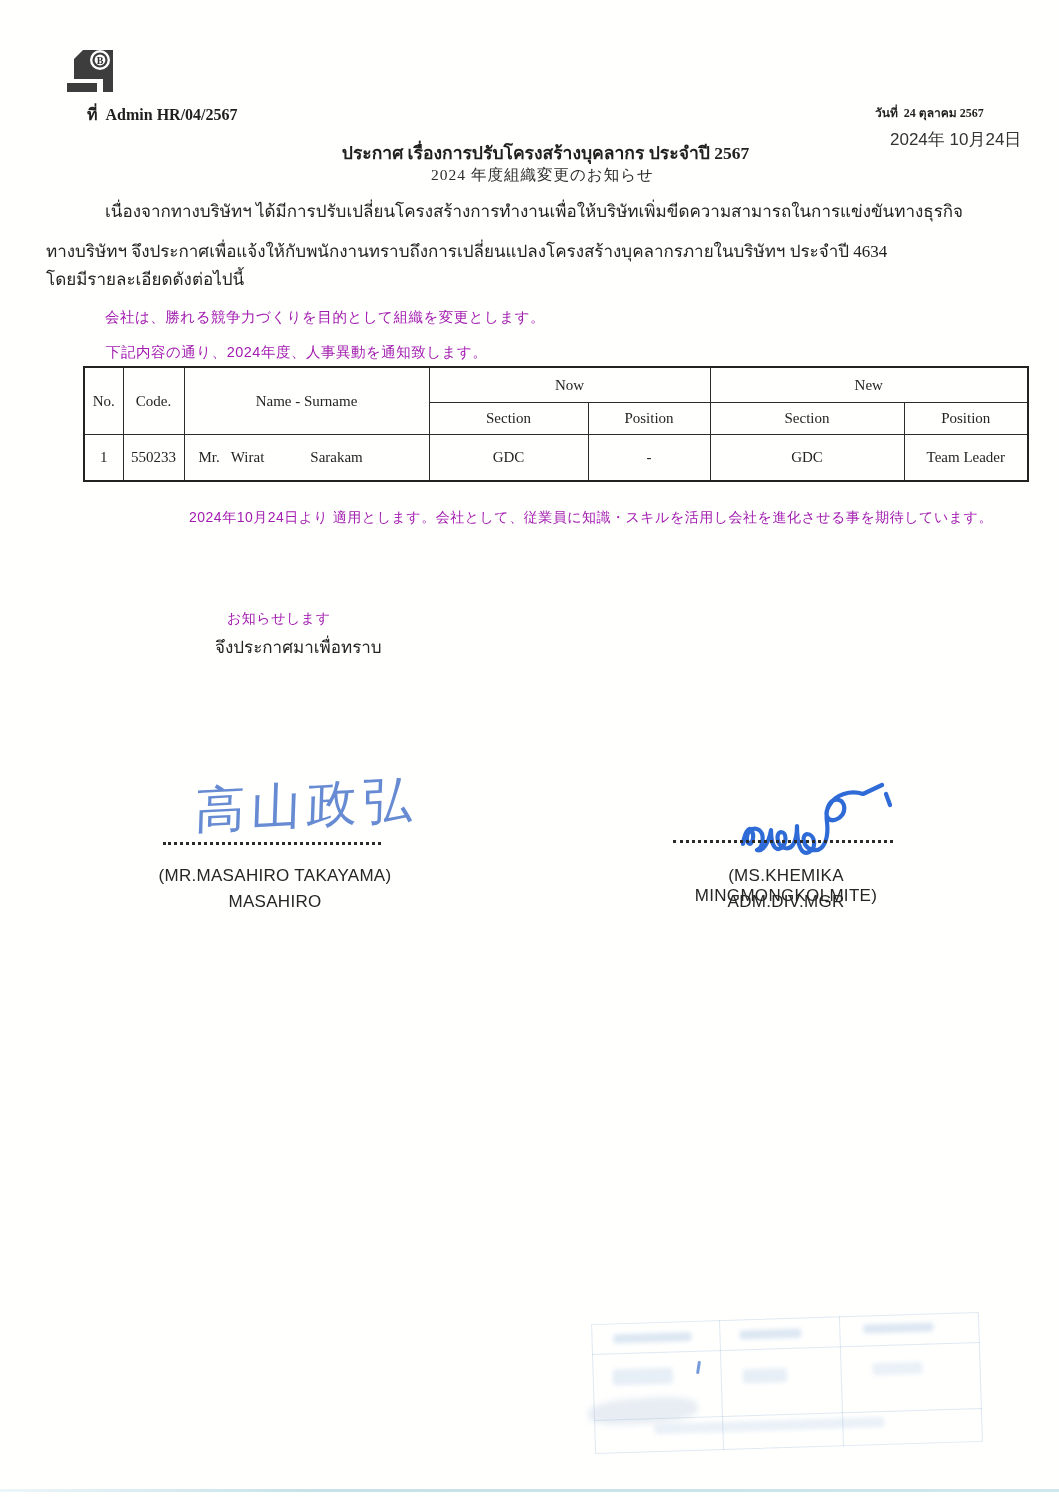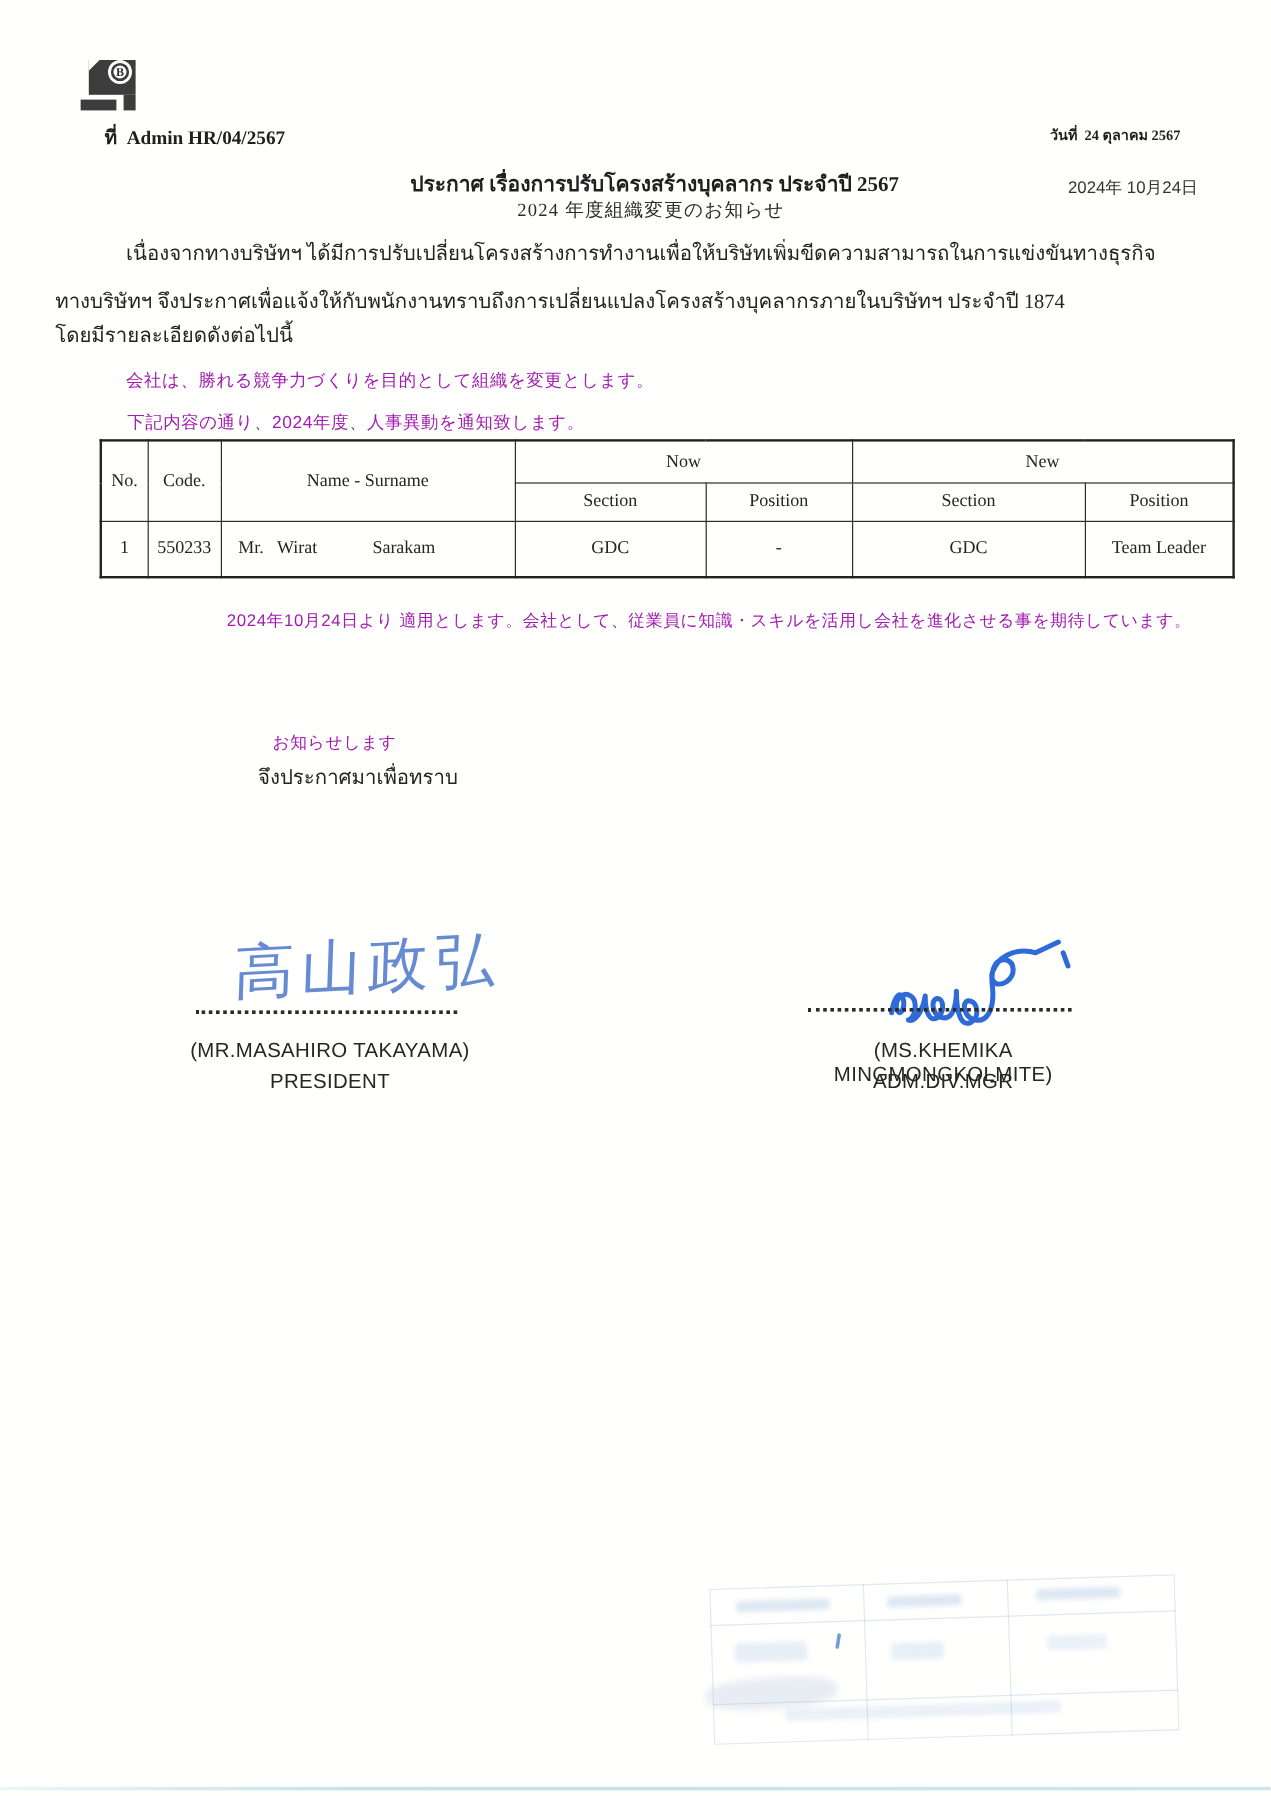--- a/index.html
+++ b/index.html
@@ -66,27 +66,27 @@
       <polygon points="7,0 16,0 7,9" fill="#ffffff"></polygon>
       <circle cx="33" cy="10" r="10" fill="#ffffff"></circle>
       <circle cx="33" cy="10" r="7.6" fill="#3d3d3d"></circle>
       <circle cx="33" cy="10" r="5.4" fill="#ffffff"></circle>
       <text x="33" y="13.6" font-size="10" font-weight="bold" text-anchor="middle" fill="#2f2f2f" font-family="Liberation Serif, DejaVu Serif, serif">B</text>
     </svg>
   </div>
 
   <div class="abs serif bold ws-pre" style="left:87px;top:102px;font-size:16px;">ที่  Admin HR/04/2567</div>
   <div class="abs serif bold ws-pre" style="left:875px;top:103px;font-size:12px;">วันที่  24 ตุลาคม 2567</div>
-  <div class="abs sans" style="left:890px;top:128px;font-size:14px;color:#333;margin-top:20px;">2024年 10月24日</div>
+  <div class="abs sans" style="left:890px;top:128px;font-size:17px;color:#333;">2024年 10月24日</div>
 
   <div class="abs serif bold title-line" style="top:139px;font-size:17.5px;left:16px;">ประกาศ เรื่องการปรับโครงสร้างบุคลากร ประจำปี 2567</div>
   <div class="abs serif title-line" style="top:165px;font-size:15.5px;letter-spacing:1px;left:13px;color:#2c2c2c;">2024 年度組織変更のお知らせ</div>
 
   <div class="abs thai-body" style="left:105px;top:201px;">เนื่องจากทางบริษัทฯ ได้มีการปรับเปลี่ยนโครงสร้างการทำงานเพื่อให้บริษัทเพิ่มขีดความสามารถในการแข่งขันทางธุรกิจ</div>
-  <div class="abs thai-body" style="left:46px;top:241px;">ทางบริษัทฯ จึงประกาศเพื่อแจ้งให้กับพนักงานทราบถึงการเปลี่ยนแปลงโครงสร้างบุคลากรภายในบริษัทฯ ประจำปี 1874</div>
+  <div class="abs thai-body" style="left:46px;top:241px;">ทางบริษัทฯ จึงประกาศเพื่อแจ้งให้กับพนักงานทราบถึงการเปลี่ยนแปลงโครงสร้างบุคลากรภายในบริษัทฯ ประจำปี 4634</div>
   <div class="abs thai-body" style="left:46px;top:269px;">โดยมีรายละเอียดดังต่อไปนี้</div>
   <div class="abs jp-body" style="left:105px;top:308px;">会社は、勝れる競争力づくりを目的として組織を変更とします。</div>
   <div class="abs jp-body" style="left:106px;top:343px;">下記内容の通り、2024年度、人事異動を通知致します。</div>
 
   <table class="move abs" style="left:83px;top:366px;">
     <colgroup>
       <col style="width:39px">
         <col style="width:61px">
         <col style="width:245px">
       <col style="width:159px">
@@ -127,21 +127,21 @@
     </table>
 
   <div class="abs jp-body" style="left:189px;top:509px;font-size:14px;">2024年10月24日より 適用とします。会社として、従業員に知識・スキルを活用し会社を進化させる事を期待しています。</div>
 
   <div class="abs jp-body" style="left:227px;top:610px;font-size:14px;">お知らせします</div>
   <div class="abs thai-body" style="left:215px;top:637px;">จึงประกาศมาเพื่อทราบ</div>
 
   <div class="abs sig-kanji" style="left:195px;top:772px;">高山政弘</div>
   <div class="abs dotline" style="left:163px;top:842px;width:218px;"></div>
   <div class="abs sig-name" style="left:150px;top:866px;width:250px;">(MR.MASAHIRO TAKAYAMA)</div>
-  <div class="abs sig-name" style="left:150px;top:892px;width:250px;">PRESIDENT</div>
+  <div class="abs sig-name" style="left:150px;top:892px;width:250px;">MASAHIRO</div>
 
   <div class="abs" style="left:735px;top:772px;">
     <svg width="160" height="95" viewBox="0 0 160 95">
       <path d="M8,72 C10,58 16,52 18,62 C19,70 14,76 12,68 C11,60 18,54 24,58 C30,62 28,76 22,78
                C28,80 34,70 36,58 C36,72 40,80 46,76 C52,72 52,60 46,60 C40,61 42,74 50,76
                C58,78 62,68 62,54 C62,72 66,84 74,80 C82,76 80,62 72,62 C66,63 68,76 78,78
                C88,80 94,68 92,50 C90,34 96,26 104,28 C110,30 112,40 104,46 C94,52 88,44 94,34
                C100,22 116,18 128,22 L147,13" fill="none" stroke="#2e6bd6" stroke-width="4.2" stroke-linecap="round" stroke-linejoin="round"></path>
       <path d="M151,22 L155,33" fill="none" stroke="#2e6bd6" stroke-width="4.2" stroke-linecap="round"></path>
     </svg>

